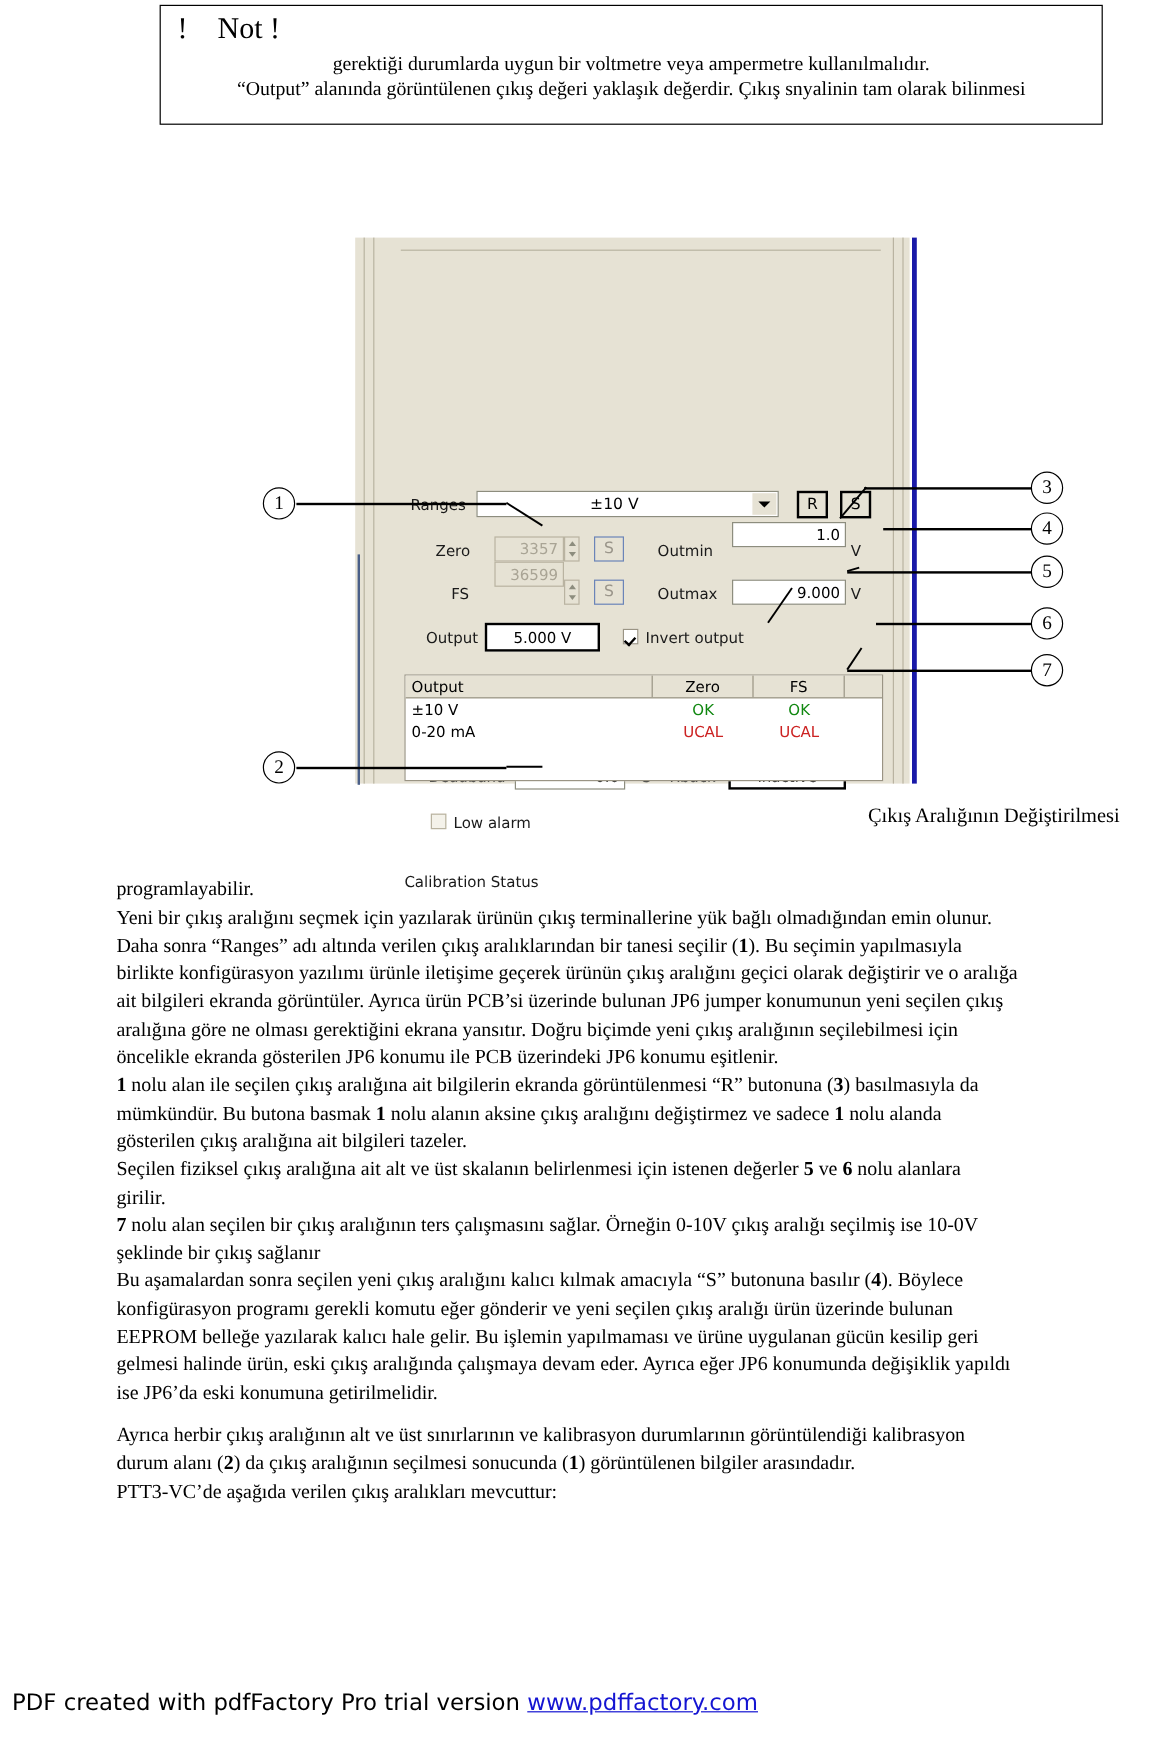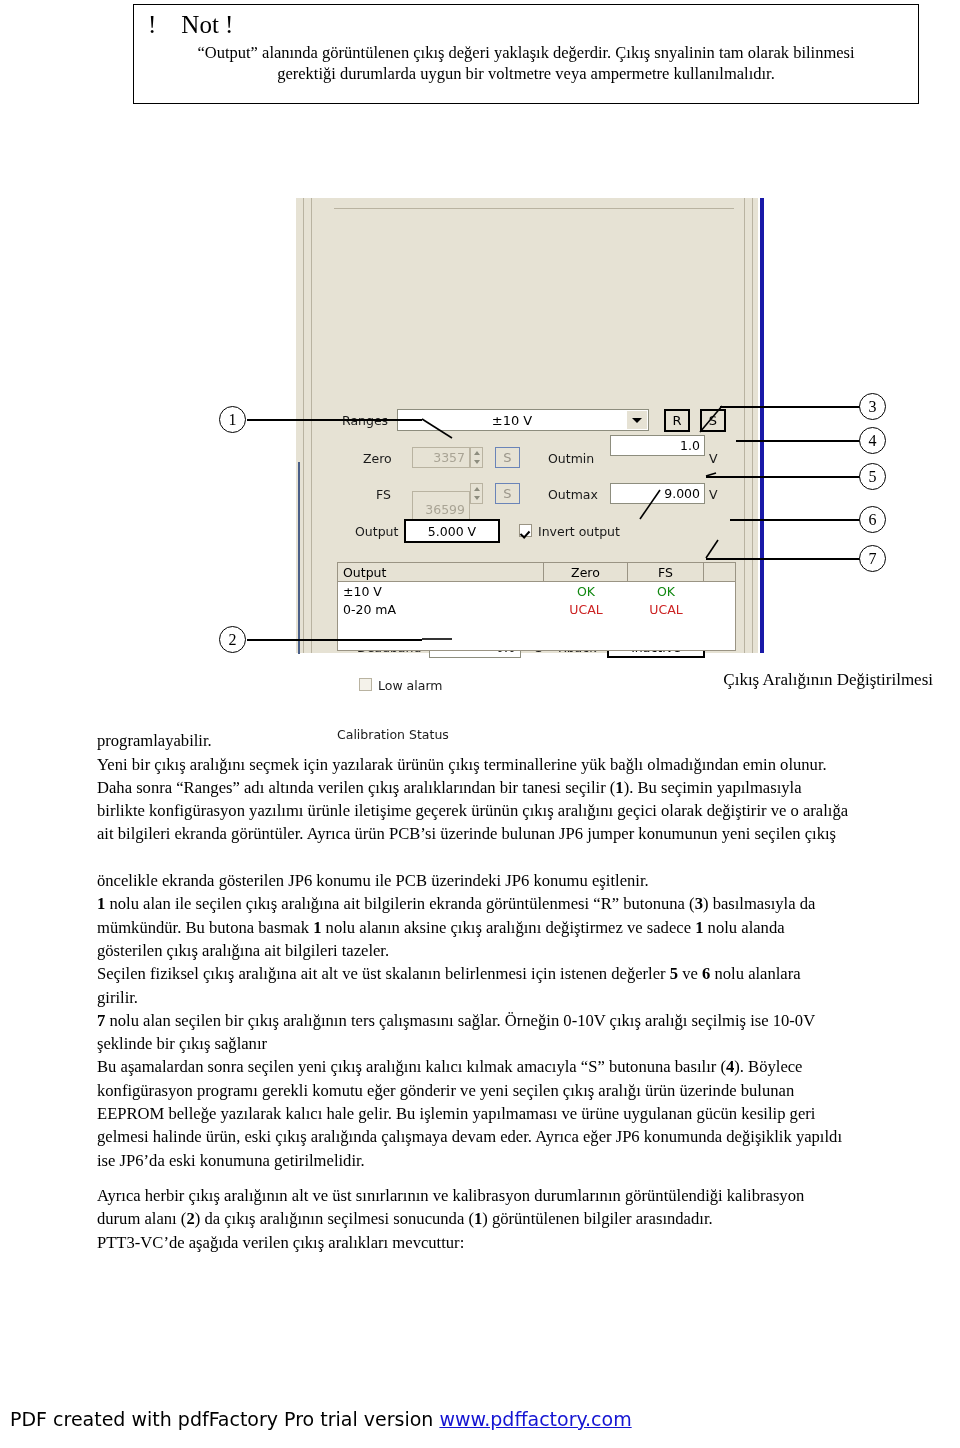--- a/index.html
+++ b/index.html
@@ -300,22 +300,22 @@
   #footer a, #footer .link {
     color: #1414d2;
     text-decoration: underline;
   }
 </style>
 </head>
 <body>
 
 <div id="note-box">
   <div id="note-heading">!    Not !</div>
+  <div class="note-line">gerektiği durumlarda uygun bir voltmetre veya ampermetre kullanılmalıdır.</div>
   <div class="note-line">“Output” alanında görüntülenen çıkış değeri yaklaşık değerdir. Çıkış snyalinin tam olarak bilinmesi</div>
-  <div class="note-line">gerektiği durumlarda uygun bir voltmetre veya ampermetre kullanılmalıdır.</div>
 </div>
 
 <div id="figure">
 
   <div id="panel"></div>
   <div class="vline" id="vline-a"></div>
   <div class="vline" id="vline-b"></div>
   <div class="vline" id="vline-c"></div>
   <div class="vline" id="vline-d"></div>
   <div id="blue-rule"></div>
@@ -338,21 +338,21 @@
       <i class="up"></i>
       <i class="dn"></i>
     </div>
   <div class="sqbtn blue" style="left:495px; top:257px; width:25px; height:21px;">S</div>
 
   <div class="fld-label" style="left:548px; top:261px;">Outmin</div>
   <div class="textbox right" style="left:610px; top:245px; width:95px; height:21px;">1.0</div>
   <div class="fld-label" style="left:709px; top:261px;">V</div>
 
   <div class="fld-label" style="left:376px; top:297px;">FS</div>
-  <div class="textbox disabled right" style="left:412px; top:301px; width:58px; height:37px;">36599</div>
+  <div class="textbox disabled right" style="left:412px; top:278px; width:58px; height:21px;">36599</div>
   <div class="spin" style="left:470px; top:293px; height:21px;">
       <i class="up"></i>
       <i class="dn"></i>
     </div>
   <div class="sqbtn blue" style="left:495px; top:293px; width:25px; height:21px;">S</div>
 
   <div class="fld-label" style="left:548px; top:297px;">Outmax</div>
   <div class="textbox right" style="left:610px; top:293px; width:95px; height:21px;">9.000</div>
   <div class="fld-label" style="left:709px; top:297px;">V</div>
 
@@ -431,21 +431,21 @@
 
   <div id="figure-caption">Çıkış Aralığının Değiştirilmesi</div>
 
   <p class="para">
     <br>
     <span>programlayabilir.</span><br>
     <span>Yeni bir çıkış aralığını seçmek için yazılarak ürünün çıkış terminallerine yük bağlı olmadığından emin olunur.</span><br>
     <span>Daha sonra “Ranges” adı altında verilen çıkış aralıklarından bir tanesi seçilir (</span><span class="b">1</span><span>). Bu seçimin yapılmasıyla</span><br>
     <span>birlikte konfigürasyon yazılımı ürünle iletişime geçerek ürünün çıkış aralığını geçici olarak değiştirir ve o aralığa</span><br>
     <span>ait bilgileri ekranda görüntüler. Ayrıca ürün PCB’si üzerinde bulunan JP6 jumper konumunun yeni seçilen çıkış</span><br>
-    <br>
+    <span>aralığına göre ne olması gerektiğini ekrana yansıtır. Doğru biçimde yeni çıkış aralığının seçilebilmesi için</span><br>
     <span>öncelikle ekranda gösterilen JP6 konumu ile PCB üzerindeki JP6 konumu eşitlenir.</span><br>
     <span class="b">1</span><span> nolu alan ile seçilen çıkış aralığına ait bilgilerin ekranda görüntülenmesi “R” butonuna (</span><span class="b">3</span><span>) basılmasıyla da</span><br>
     <span>mümkündür. Bu butona basmak </span><span class="b">1</span><span> nolu alanın aksine çıkış aralığını değiştirmez ve sadece </span><span class="b">1</span><span> nolu alanda</span><br>
     <span>gösterilen çıkış aralığına ait bilgileri tazeler.</span><br>
     <span>Seçilen fiziksel çıkış aralığına ait alt ve üst skalanın belirlenmesi için istenen değerler </span><span class="b">5</span><span> ve </span><span class="b">6</span><span> nolu alanlara</span><br>
     <span>girilir.</span><br>
     <span class="b">7</span><span> nolu alan seçilen bir çıkış aralığının ters çalışmasını sağlar. Örneğin 0-10V çıkış aralığı seçilmiş ise 10-0V</span><br>
     <span>şeklinde bir çıkış sağlanır</span><br>
     <span>Bu aşamalardan sonra seçilen yeni çıkış aralığını kalıcı kılmak amacıyla “S” butonuna basılır (</span><span class="b">4</span><span>). Böylece</span><br>
     <span>konfigürasyon programı gerekli komutu eğer gönderir ve yeni seçilen çıkış aralığı ürün üzerinde bulunan</span><br>

